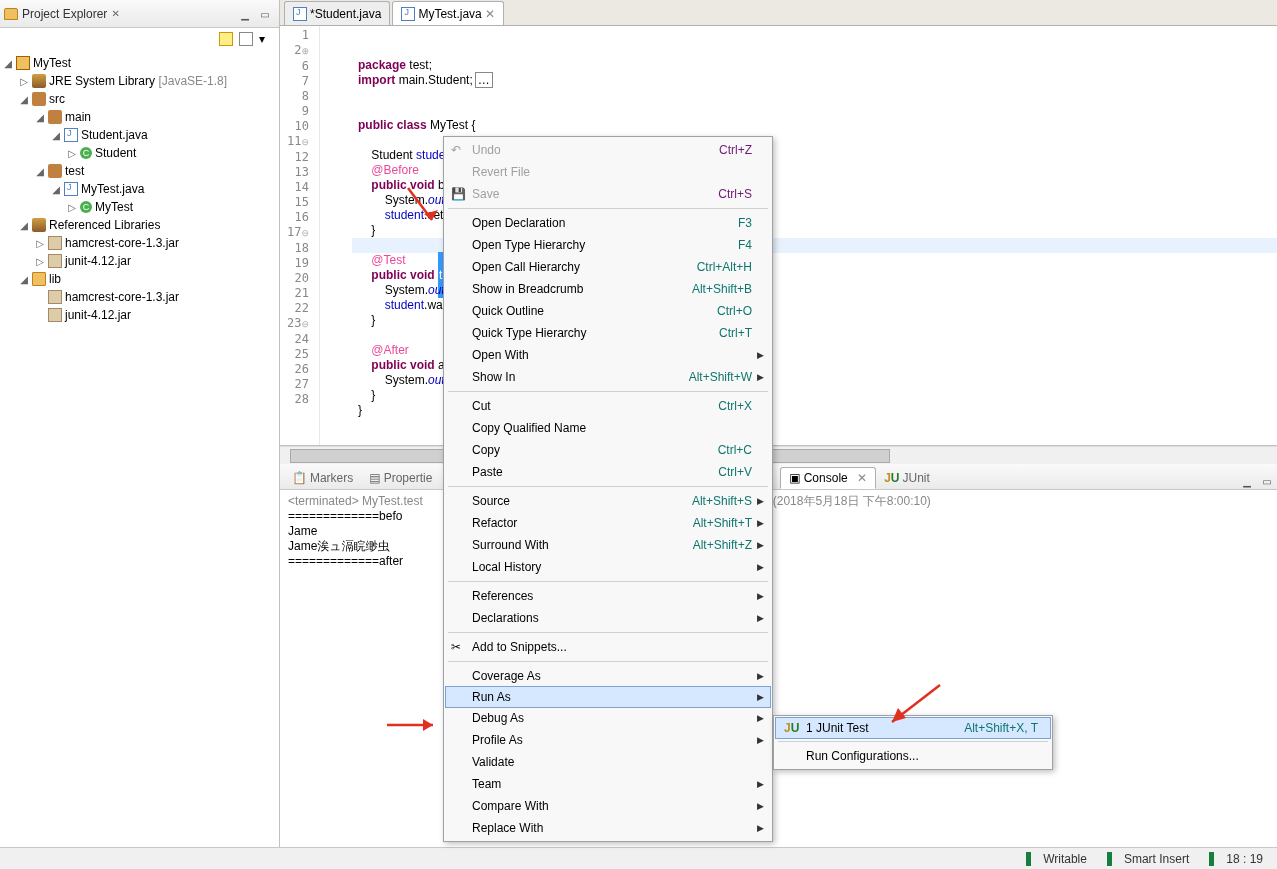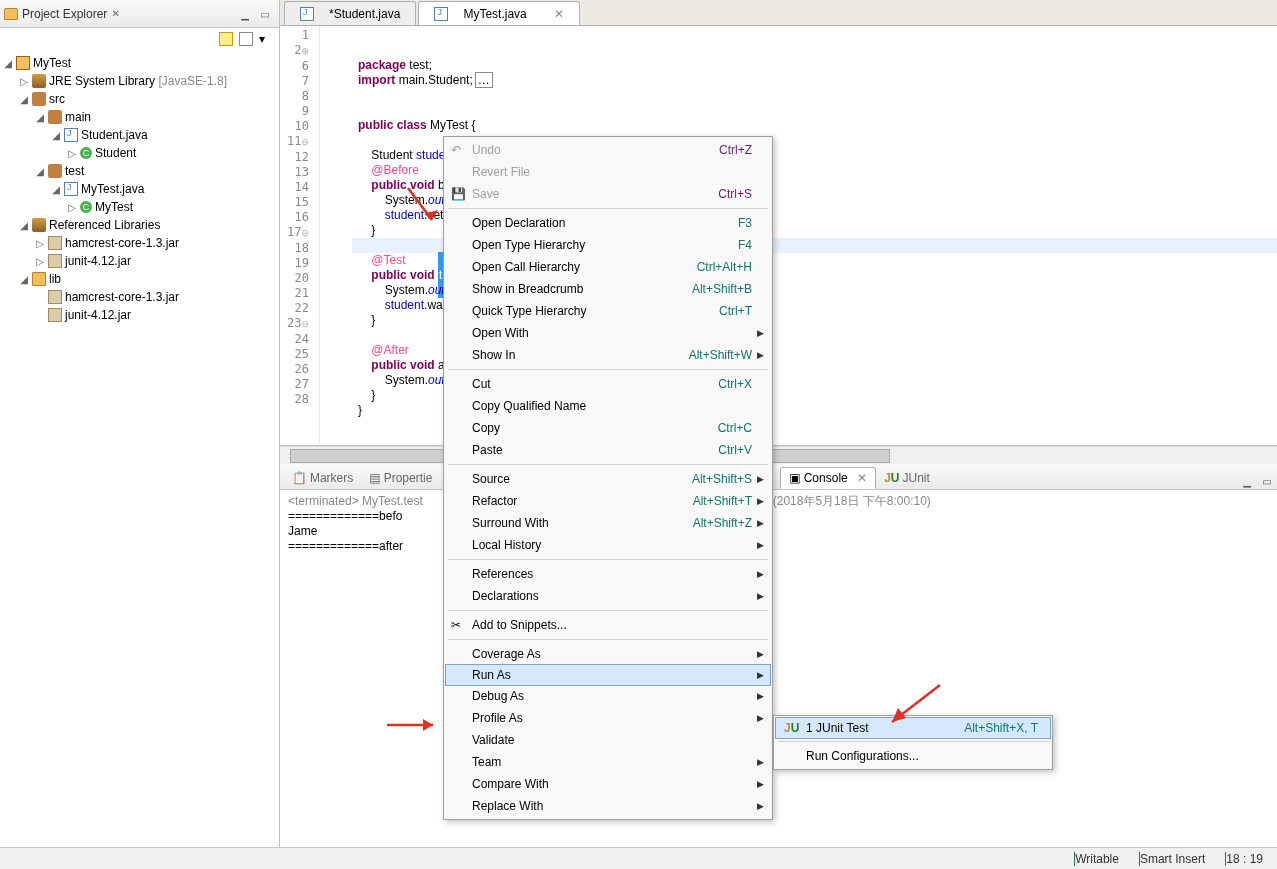--- a/index.html
+++ b/index.html
@@ -26,41 +26,41 @@
 .i-class{width:12px;height:12px;border-radius:50%;background:#4caf50;color:#fff;font-size:9px;text-align:center;line-height:12px;}
 .i-jar{background:#dca;border:1px solid #a86;}
 .i-fld{background:#f0c060;border:1px solid #c08020;border-radius:1px;}
 .tree-label{color:#000;}
 .tree-label.deco{color:#888;}
 .h-scroll{height:18px;background:#f0f0f0;display:flex;align-items:center;border-top:1px solid #ddd;}
 .h-scroll .thumb{height:14px;background:#d0d0d0;border:1px solid #aaa;margin-left:40px;width:120px;}
 
 .right-area{flex:1;display:flex;flex-direction:column;}
 .editor-tabs{height:26px;display:flex;align-items:flex-end;background:#ece9e2;border-bottom:1px solid #b0b0b0;padding-left:4px;}
-.ed-tab{height:24px;display:flex;align-items:center;padding:0 15px;border:1px solid #b0b0b0;border-bottom:none;background:#eee;margin-right:2px;border-radius:3px 3px 0 0;gap:12px;}
+.ed-tab{height:24px;display:flex;align-items:center;padding:0 8px;border:1px solid #b0b0b0;border-bottom:none;background:#eee;margin-right:2px;border-radius:3px 3px 0 0;}
 .ed-tab.active{background:#fff;}
 .editor{display:flex;height:420px;border-bottom:1px solid #c0c0c0;position:relative;}
 .gutter{width:40px;background:#fff;border-right:1px solid #e8e8e8;text-align:right;padding:2px 10px 0 0;color:#888;font-family:Consolas,monospace;font-size:12px;line-height:15px;}
 .gutter .fold{color:#aaa;font-size:9px;}
 .code{flex:1;padding:2px 0 0 6px;font-family:Consolas,monospace;font-size:12px;line-height:15px;color:#000;white-space:pre;position:relative;margin-left:32px;}
 .kw{color:#7f0055;font-weight:bold;}
 .st{color:#2a00ff;}
 .fld{color:#0000c0;}
 .ann{color:#ec4899;}
 .hl-line{position:absolute;left:0;right:0;height:15px;background:#e8f2fe;z-index:0;}
 .sel{background:#3399ff;color:#fff;padding:16px 1px;}
 .code-text{position:relative;z-index:1;}
 
 .bottom-tabs{height:26px;display:flex;align-items:flex-end;background:linear-gradient(#fafafa,#eaeaea);border-bottom:1px solid #c8c8c8;padding-left:4px;}
 .bt-tab{height:22px;display:flex;align-items:center;padding:0 8px;color:#666;gap:3px;}
 .bt-tab.active{border:1px solid #b0b0b0;border-bottom:1px solid #fff;background:#fff;border-radius:3px 3px 0 0;color:#000;}
 .console{flex:1;padding:4px 8px;font-family:Consolas,monospace;font-size:12px;line-height:15px;color:#000;overflow:hidden;}
 
 .statusbar{position:absolute;bottom:0;left:0;right:0;height:22px;background:#f0f0f0;border-top:1px solid #c8c8c8;display:flex;justify-content:flex-end;align-items:center;gap:20px;padding:0 14px;color:#333;}
-.statusbar>div{border-left:1px solid #15803d;}
+.statusbar>div{border-left:5px solid #15803d;padding-left:12px;}
 
 .ctx-menu{position:absolute;background:#f8f8f8;border:1px solid #a0a0a0;box-shadow:2px 2px 6px rgba(0,0,0,.25);padding:2px;z-index:50;}
 .ctx-item{display:flex;align-items:center;height:22px;padding:0 18px 0 26px;position:relative;color:#000;}
 .ctx-item.disabled{color:#a0a0a0;}
 .ctx-item.hl{background:#d6e8ff;border:1px solid #7da2ce;margin:-1px;}
 .ctx-key{position:absolute;right:18px;color:#0f766e;}
 .ctx-item.disabled .ctx-key{color:#701a75;}
 .ctx-arr{position:absolute;right:6px;font-size:9px;color:#333;}
 .ctx-sep{height:1px;background:#d0d0d0;margin:3px 2px;}
 .ctx-icon{position:absolute;left:5px;width:14px;height:14px;}
@@ -230,20 +230,21 @@
           <span>JUnit</span>
         </div>
       <span class="hdr-spacer"></span>
       <span class="hdr-btn">▁</span>
       <span class="hdr-btn">▭</span>
     </div>
     <div class="console">
       <div style="color:#888"><span>&lt;terminated&gt; MyTest.test</span><span style="margin-left:340px">e (2018年5月18日 下午8:00:10)</span></div>
       <div>=============befo</div>
       <div>Jame</div>
+      <div>Jame涘ュ滆睆缈虫</div>
       <div>=============after</div>
     </div>
   </div>
 </div>
 
 <div class="ctx-menu" style="left:443px;top:136px;width:330px">
   <div class="ctx-item disabled">
       <span class="ctx-icon">↶</span>
       <span>Undo</span>
       <span class="ctx-key">Ctrl+Z</span>
@@ -265,20 +266,24 @@
       <span>Open Type Hierarchy</span>
       <span class="ctx-key">F4</span>
     </div>
   <div class="ctx-item">
       <span>Open Call Hierarchy</span>
       <span class="ctx-key">Ctrl+Alt+H</span>
     </div>
   <div class="ctx-item">
       <span>Show in Breadcrumb</span>
       <span class="ctx-key">Alt+Shift+B</span>
+    </div>
+  <div class="ctx-item">
+      <span>Quick Outline</span>
+      <span class="ctx-key">Ctrl+O</span>
     </div>
   <div class="ctx-item">
       <span>Quick Type Hierarchy</span>
       <span class="ctx-key">Ctrl+T</span>
     </div>
   <div class="ctx-item">
       <span>Open With</span>
       <span class="ctx-arr">▶</span>
     </div>
   <div class="ctx-item">

